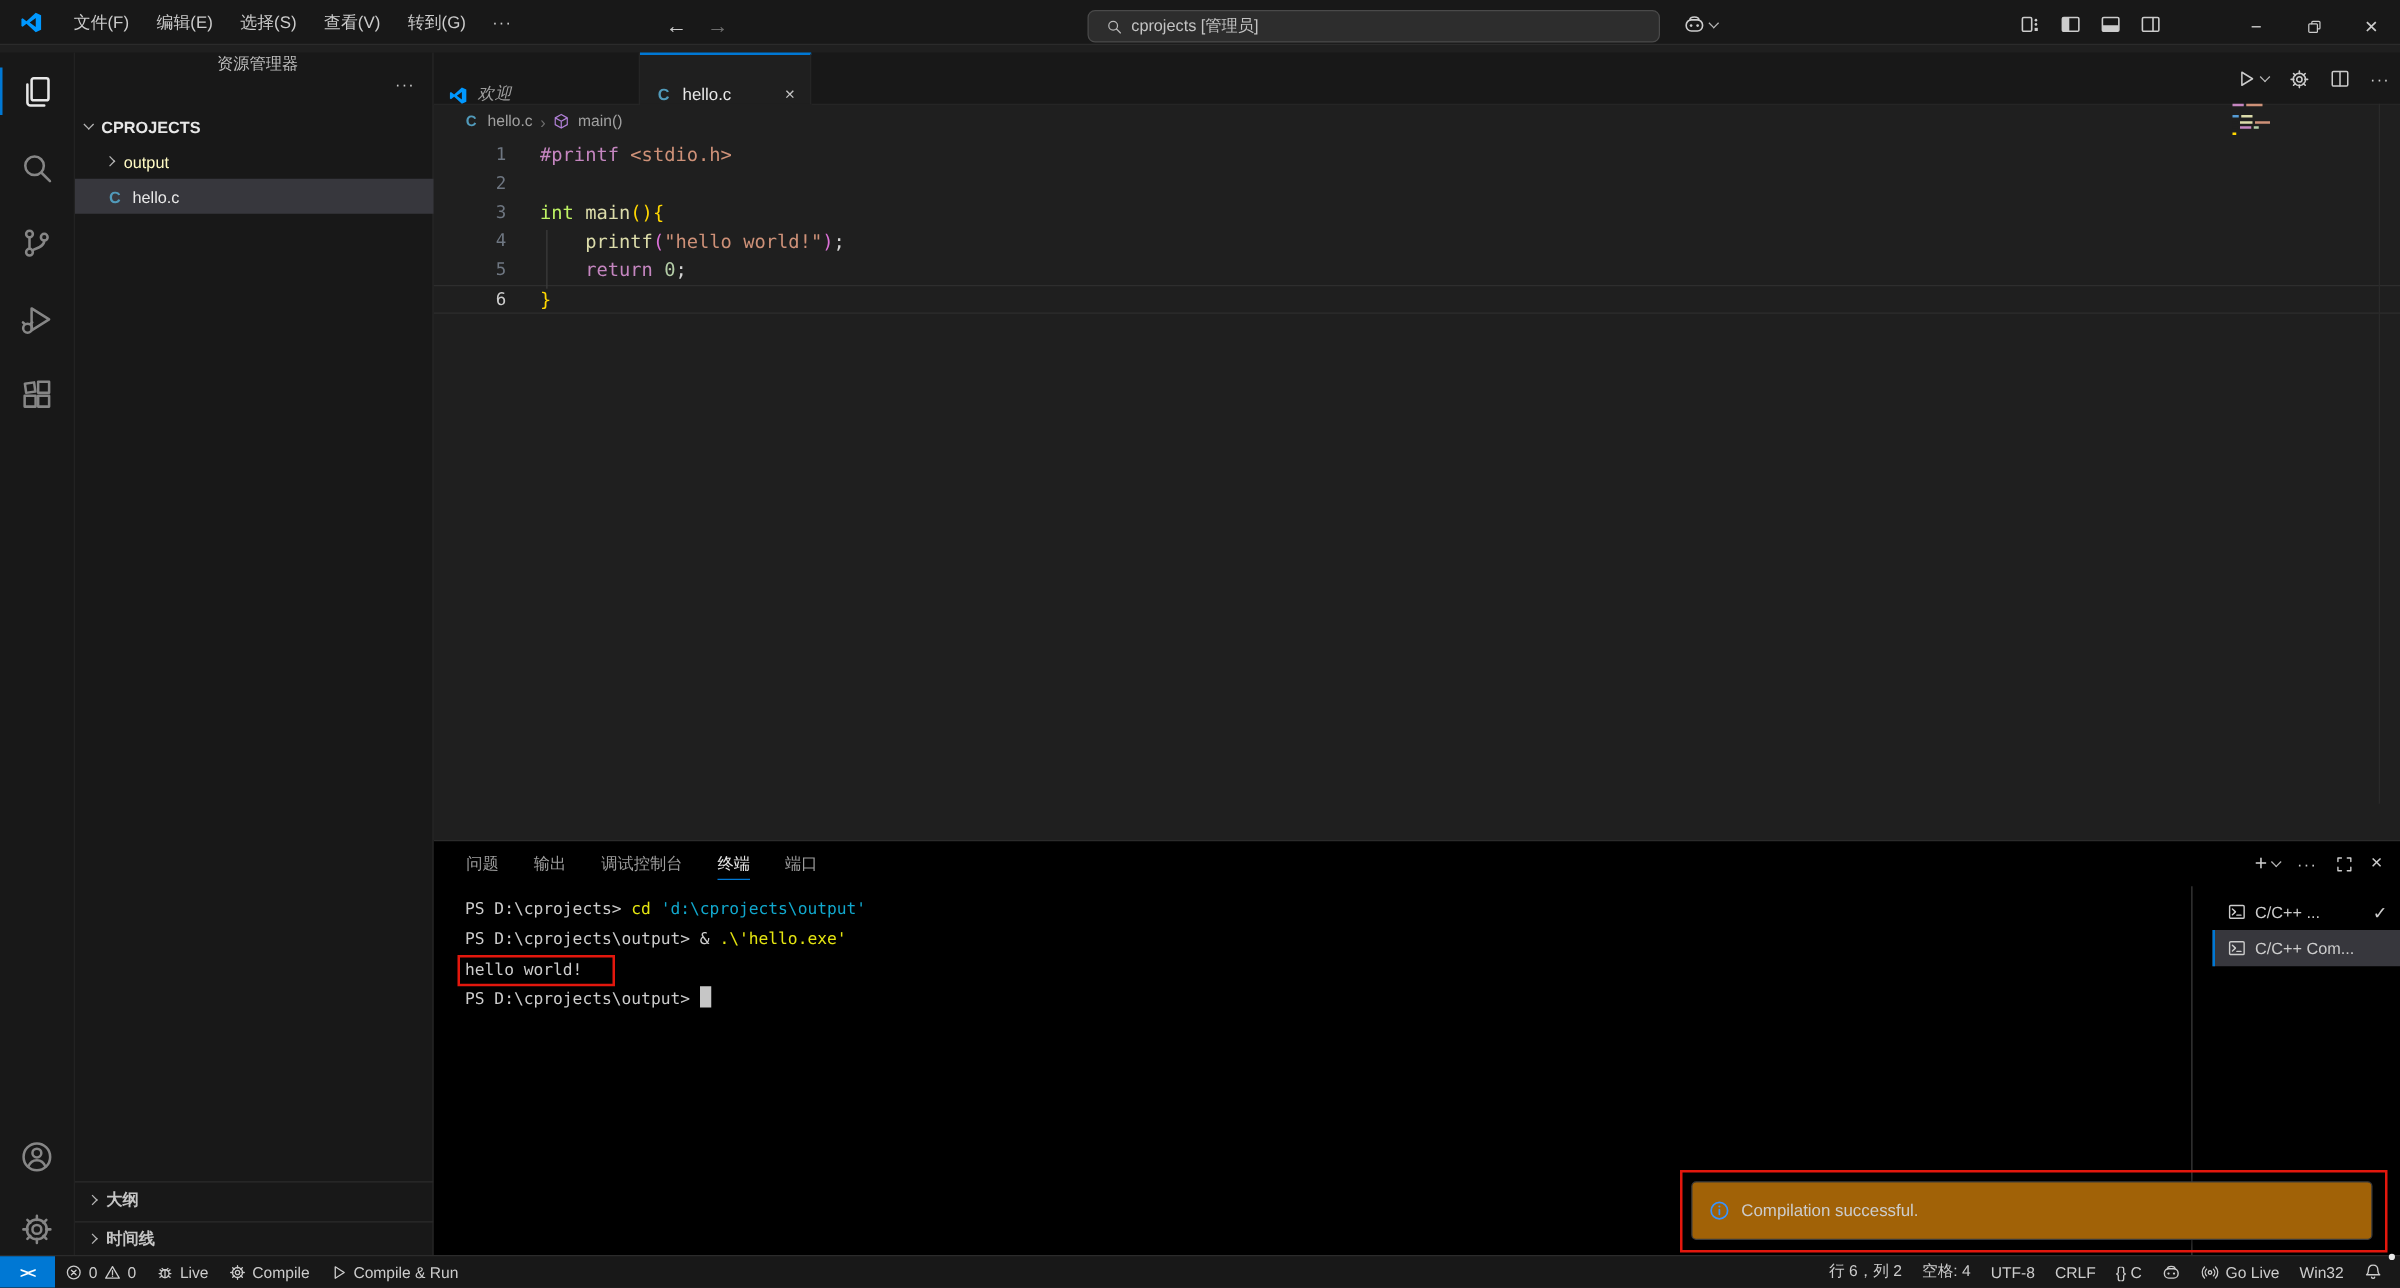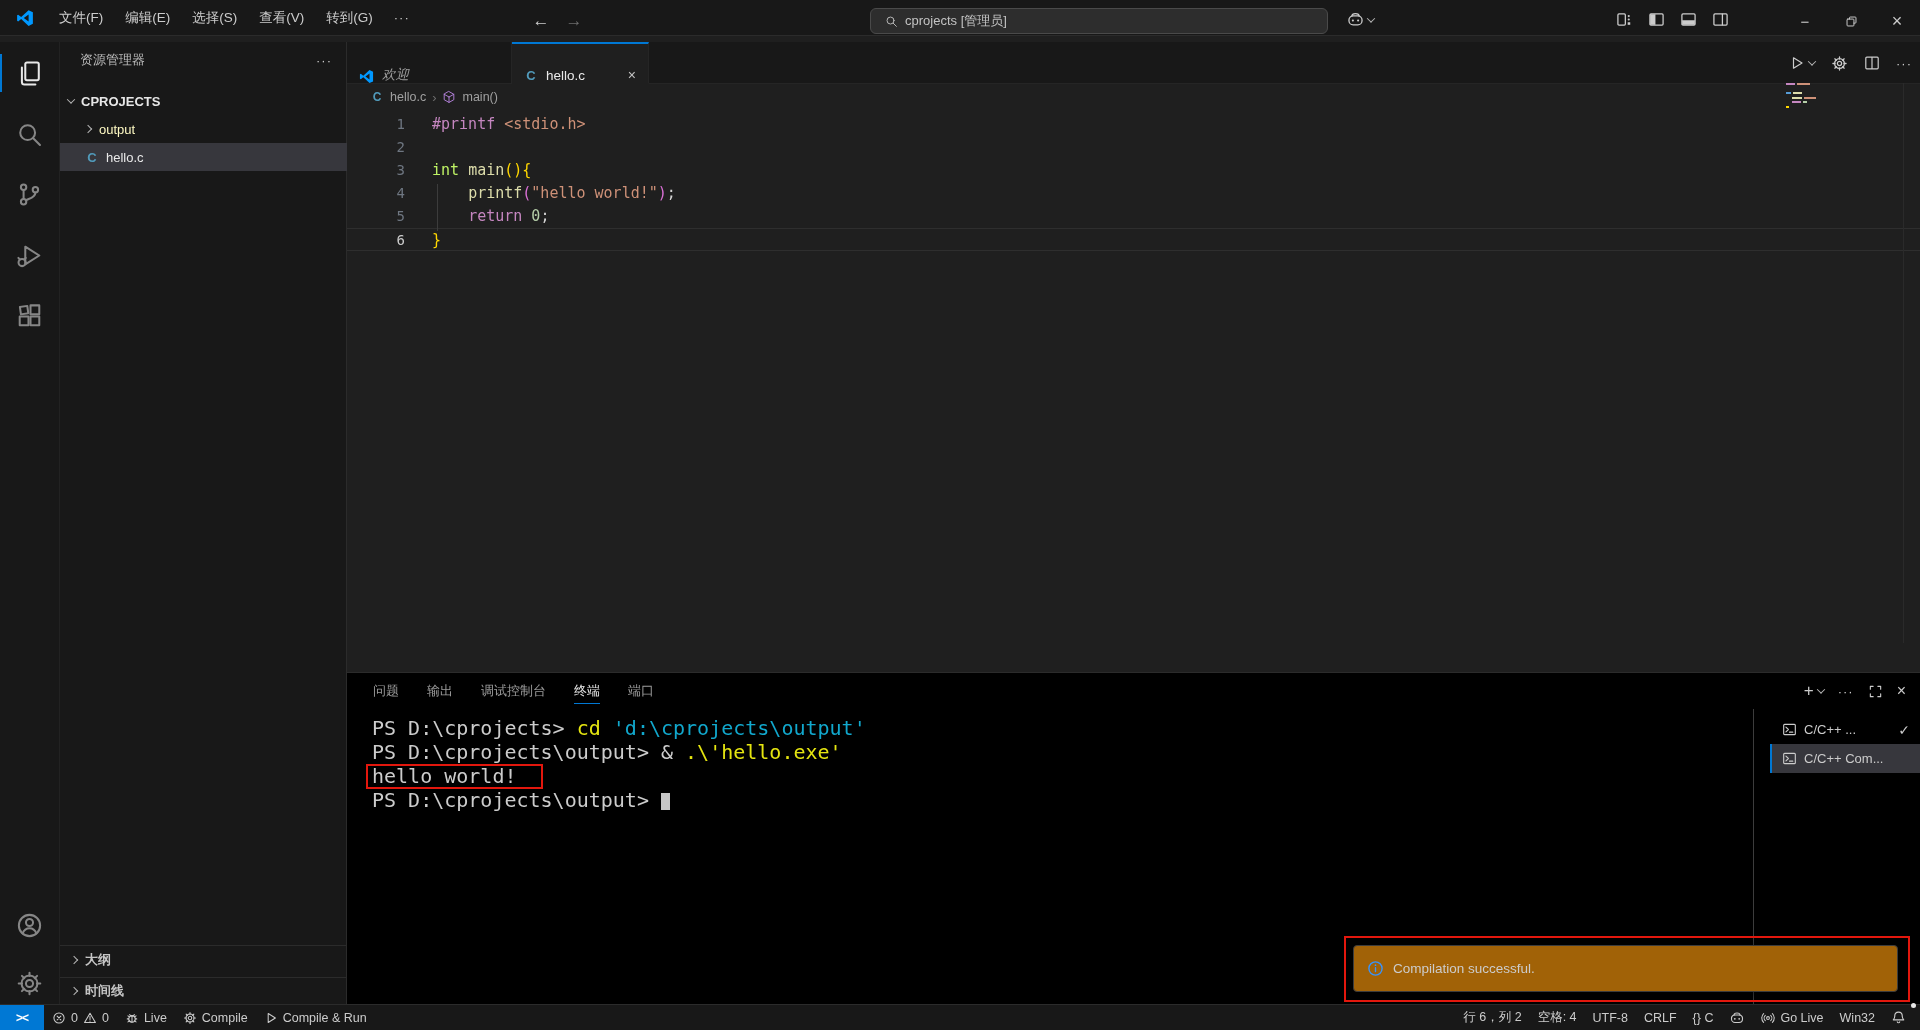--- a/index.html
+++ b/index.html
@@ -29,21 +29,21 @@
 
   
   .activitybar { position:absolute; left:0; top:42px; width:59px; height:962px; background:#181818; }
   .ab-item { position:absolute; left:0; width:59px; height:50px; display:flex; align-items:center; justify-content:center; }
   .ab-item.active::before { content:""; position:absolute; left:0; top:6px; bottom:6px; width:2px; background:#0078d4; }
   .ab-item.active .stroke { stroke:#e7e7e7; }
   .ab-item .stroke { stroke:#868686; }
 
   
   .sidebar { position:absolute; left:59px; top:42px; width:288px; height:962px; background:#181818; border-right:1px solid #2b2b2b; border-left:1px solid #222222; }
-  .sb-header { position:absolute; left:0; top:0; width:100%; height:36px; display:flex; align-items:center; padding:0 14px 0 20px; color:#bcbcbc; }
+  .sb-header { position:absolute; left:0; top:0; width:100%; height:36px; display:flex; align-items:center; padding:0 14px 0 20px; color:#bcbcbc;flex-direction:column; }
   .sb-header .more { margin-left:auto; letter-spacing:1px; color:#cccccc; }
   .tree-row { position:absolute; left:0; width:287px; height:28px; display:flex; align-items:center; color:#fef9c3; }
   .tree-row.selected { background:#37373d; color:#e9e9e9; }
   .tree-root { top:45px; font-weight:bold; color:#e7e7e7; padding-left:8px; gap:7px; }
   .row-output { top:73px; padding-left:25px; gap:8px; }
   .row-helloc { top:101px; padding-left:25px; gap:7px; }
   .c-badge { color:#519aba; font-weight:bold; font-size:13px; width:14px; text-align:center; }
   .sb-bottom { position:absolute; left:0; width:287px; height:28px; border-top:1px solid #2b2b2b; display:flex; align-items:center; padding-left:11px; gap:8px; font-weight:bold; color:#c5c5c5; }
   .sb-outline { top:903px; }
   .sb-timeline { top:935px; height:27px; }
@@ -75,21 +75,21 @@
   .mm-seg { height:2px; }
   .overview-ruler { position:absolute; left:1556px; top:41px; width:1px; height:560px; background:#2a2a2a; }
 
   
   .panel { position:absolute; left:347px; top:672px; width:1573px; height:332px; background:#000000; border-top:1px solid #2b2b2b; }
   .panel-tabs { position:absolute; left:0; top:0; height:36px; display:flex; align-items:center; padding-left:26px; gap:28px; }
   .ptab { color:#9d9d9d; height:36px; line-height:36px; position:relative; }
   .ptab.active { color:#e7e7e7; }
   .ptab.active::after { content:""; position:absolute; left:0; right:0; bottom:5px; height:1.5px; background:#0078d4; }
   .panel-actions { position:absolute; right:14px; top:0; height:36px; display:flex; align-items:center; gap:14px; color:#cccccc; font-size:16px; }
-  .terminal-output { position:absolute; left:25px; top:43px; font-family:"DejaVu Sans Mono",monospace; font-size:20px; }
+  .terminal-output { position:absolute; left:25px; top:43px; font-family:"DejaVu Sans Mono",monospace; font-size:13px; }
   .term-line { height:24px; line-height:24px; white-space:pre; }
   .tm-w { color:#cccccc; } .tm-y { color:#e5e510; } .tm-c { color:#11a8cd; }
   .term-boxed { display:inline-block; border:2px solid #e3170d; padding:0 24px 0 4px; margin-left:-6px; line-height:21px; }
   .term-cursor { display:inline-block; width:9px; height:17px; background:#c6c6c6; vertical-align:-3px; }
   .panel-splitter { position:absolute; left:1406px; top:36px; width:1px; height:296px; background:#3c3c3c; }
   .term-list { position:absolute; left:1423px; top:42px; width:150px; }
   .term-list-row { height:29px; display:flex; align-items:center; gap:7px; padding-left:12px; color:#cccccc; position:relative; }
   .term-list-row.selected { background:#37373d; }
   .term-list-row.selected::before { content:""; position:absolute; left:0; top:0; bottom:0; width:2px; background:#0078d4; }
   .term-check { margin-left:auto; margin-right:10px; color:#cccccc; font-size:14px; }

